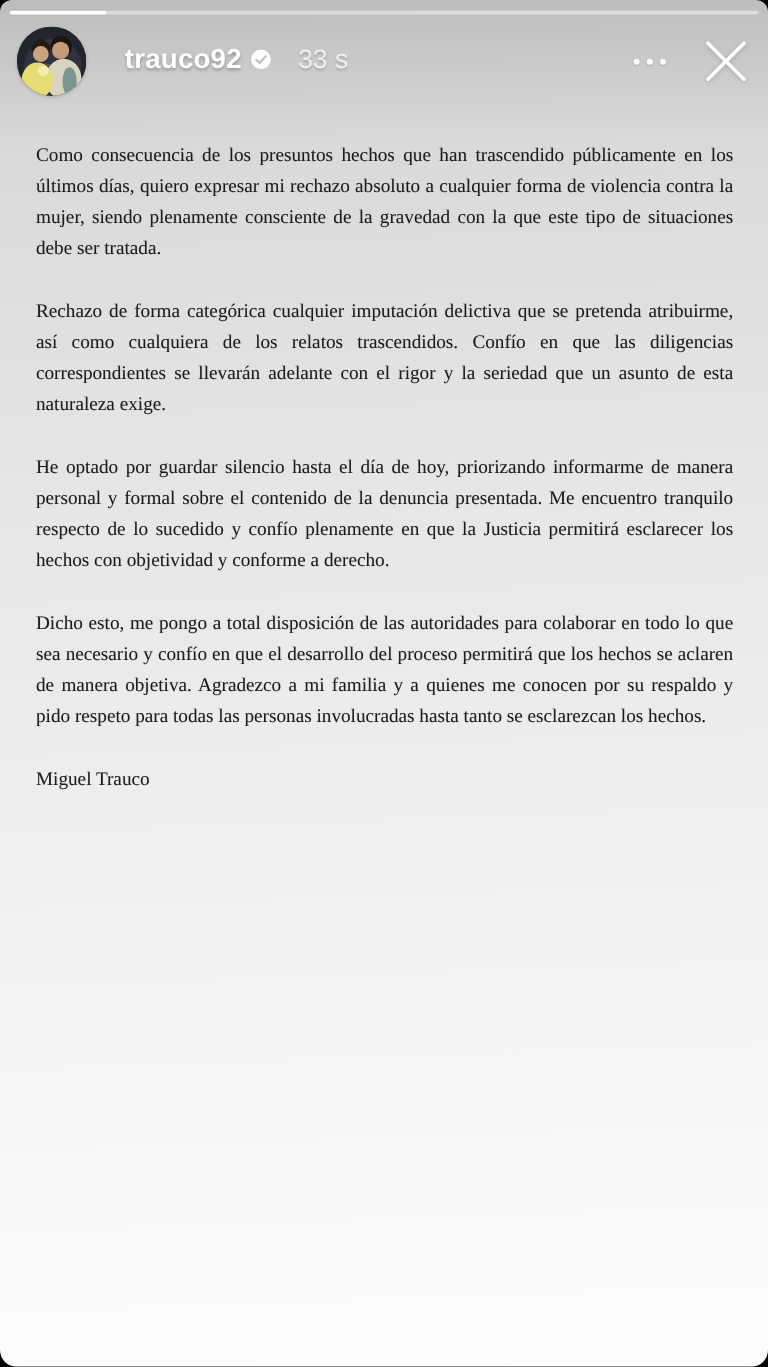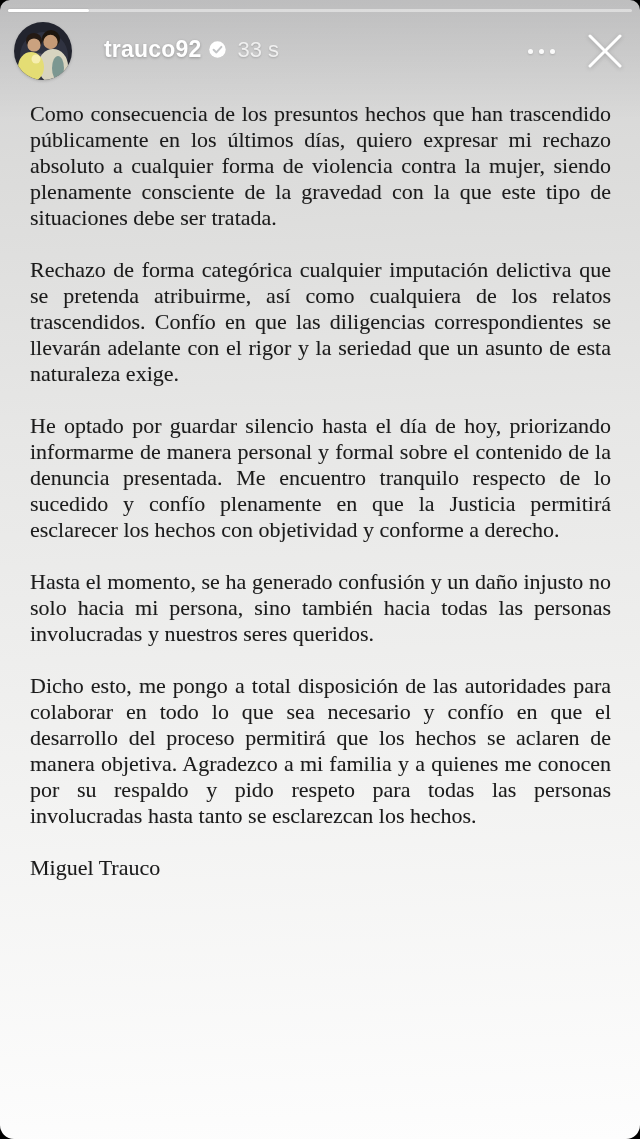--- a/index.html
+++ b/index.html
@@ -25,39 +25,39 @@
   
   .header{position:absolute;top:0;left:0;right:0;height:100px;}
   .avatar{position:absolute;left:14px;top:22px;width:58px;height:58px;border-radius:50%;
     overflow:hidden;box-shadow:0 1px 3px rgba(0,0,0,0.18);}
   .avatar svg{display:block;width:100%;height:100%;}
   .user-row{position:absolute;left:104px;top:36px;display:flex;align-items:center;
     font-family:"Liberation Sans",sans-serif;}
   .username{font-size:23px;font-weight:700;color:#ffffff;
     text-shadow:0 1px 3px rgba(0,0,0,0.28);letter-spacing:0.2px;}
   .badge{margin-left:8px;width:17px;height:17px;display:inline-block;}
-  .timestamp{margin-left:11px;font-size:22px;font-weight:400;color:rgba(255,255,255,0.78);
+  .timestamp{margin-left:22px;font-size:22px;font-weight:400;color:rgba(255,255,255,0.78);
     text-shadow:0 1px 2px rgba(0,0,0,0.18);}
 
   .more-btn{position:absolute;right:76px;top:36px;width:46px;height:30px;
     display:flex;align-items:center;justify-content:center;gap:6px;cursor:pointer;background:none;border:none;padding:0;}
   .more-btn .dot{width:5px;height:5px;border-radius:50%;background:rgba(255,255,255,0.9);
     box-shadow:0 1px 2px rgba(0,0,0,0.15);}
 
   .close-btn{position:absolute;right:12px;top:28px;width:46px;height:46px;
     display:flex;align-items:center;justify-content:center;cursor:pointer;background:none;border:none;padding:0;}
   .close-btn svg{display:block;filter:drop-shadow(0 1px 2px rgba(0,0,0,0.18));}
 
   
   .doc{position:absolute;left:30px;right:29px;top:101px;}
   .doc-title{margin:0 0 27px;text-align:center;
     font-family:"Liberation Serif",serif;font-weight:700;font-size:23px;line-height:28px;
     letter-spacing:0.6px;color:#101010;}
-  .doc p{margin:0 0 26px;font-family:"Liberation Serif",serif;font-weight:400;
-    font-size:22px;line-height:26px;text-align:justify;color:#1b1b1b;
+  .doc p{margin:16px 0 26px;font-family:"Liberation Serif",serif;font-weight:400;
+    font-size:16px;line-height:26px;text-align:justify;color:#1b1b1b;
     text-shadow:0 0 0.7px rgba(40,40,40,0.25);}
   .doc p.signature{text-align:left;margin-bottom:0;}
 </style>
 </head>
 <body>
 
 <div class="story-card">
   <div class="top-scrim"></div>
 
   <div class="progress-track">
@@ -105,17 +105,16 @@
         <line x1="3" y1="3" x2="33" y2="33" stroke="#ffffff" stroke-width="3" stroke-linecap="round"></line>
         <line x1="33" y1="3" x2="3" y2="33" stroke="#ffffff" stroke-width="3" stroke-linecap="round"></line>
       </svg>
     </button>
   </div>
 
   <div class="doc">
     <p>Como consecuencia de los presuntos hechos que han trascendido públicamente en los últimos días, quiero expresar mi rechazo absoluto a cualquier forma de violencia contra la mujer, siendo plenamente consciente de la gravedad con la que este tipo de situaciones debe ser tratada.</p>
     <p>Rechazo de forma categórica cualquier imputación delictiva que se pretenda atribuirme, así como cualquiera de los relatos trascendidos. Confío en que las diligencias correspondientes se llevarán adelante con el rigor y la seriedad que un asunto de esta naturaleza exige.</p>
     <p>He optado por guardar silencio hasta el día de hoy, priorizando informarme de manera personal y formal sobre el contenido de la denuncia presentada. Me encuentro tranquilo respecto de lo sucedido y confío plenamente en que la Justicia permitirá esclarecer los hechos con objetividad y conforme a derecho.</p>
-    <p>Hasta el momento, se ha generado confusión y un daño injusto no solo hacia mi persona, sino también hacia todas las personas involucradas y nuestros seres queridos.</p>
     <p>Dicho esto, me pongo a total disposición de las autoridades para colaborar en todo lo que sea necesario y confío en que el desarrollo del proceso permitirá que los hechos se aclaren de manera objetiva. Agradezco a mi familia y a quienes me conocen por su respaldo y pido respeto para todas las personas involucradas hasta tanto se esclarezcan los hechos.</p>
     <p class="signature">Miguel Trauco</p>
   </div>
 </div>
 
 </body></html>

